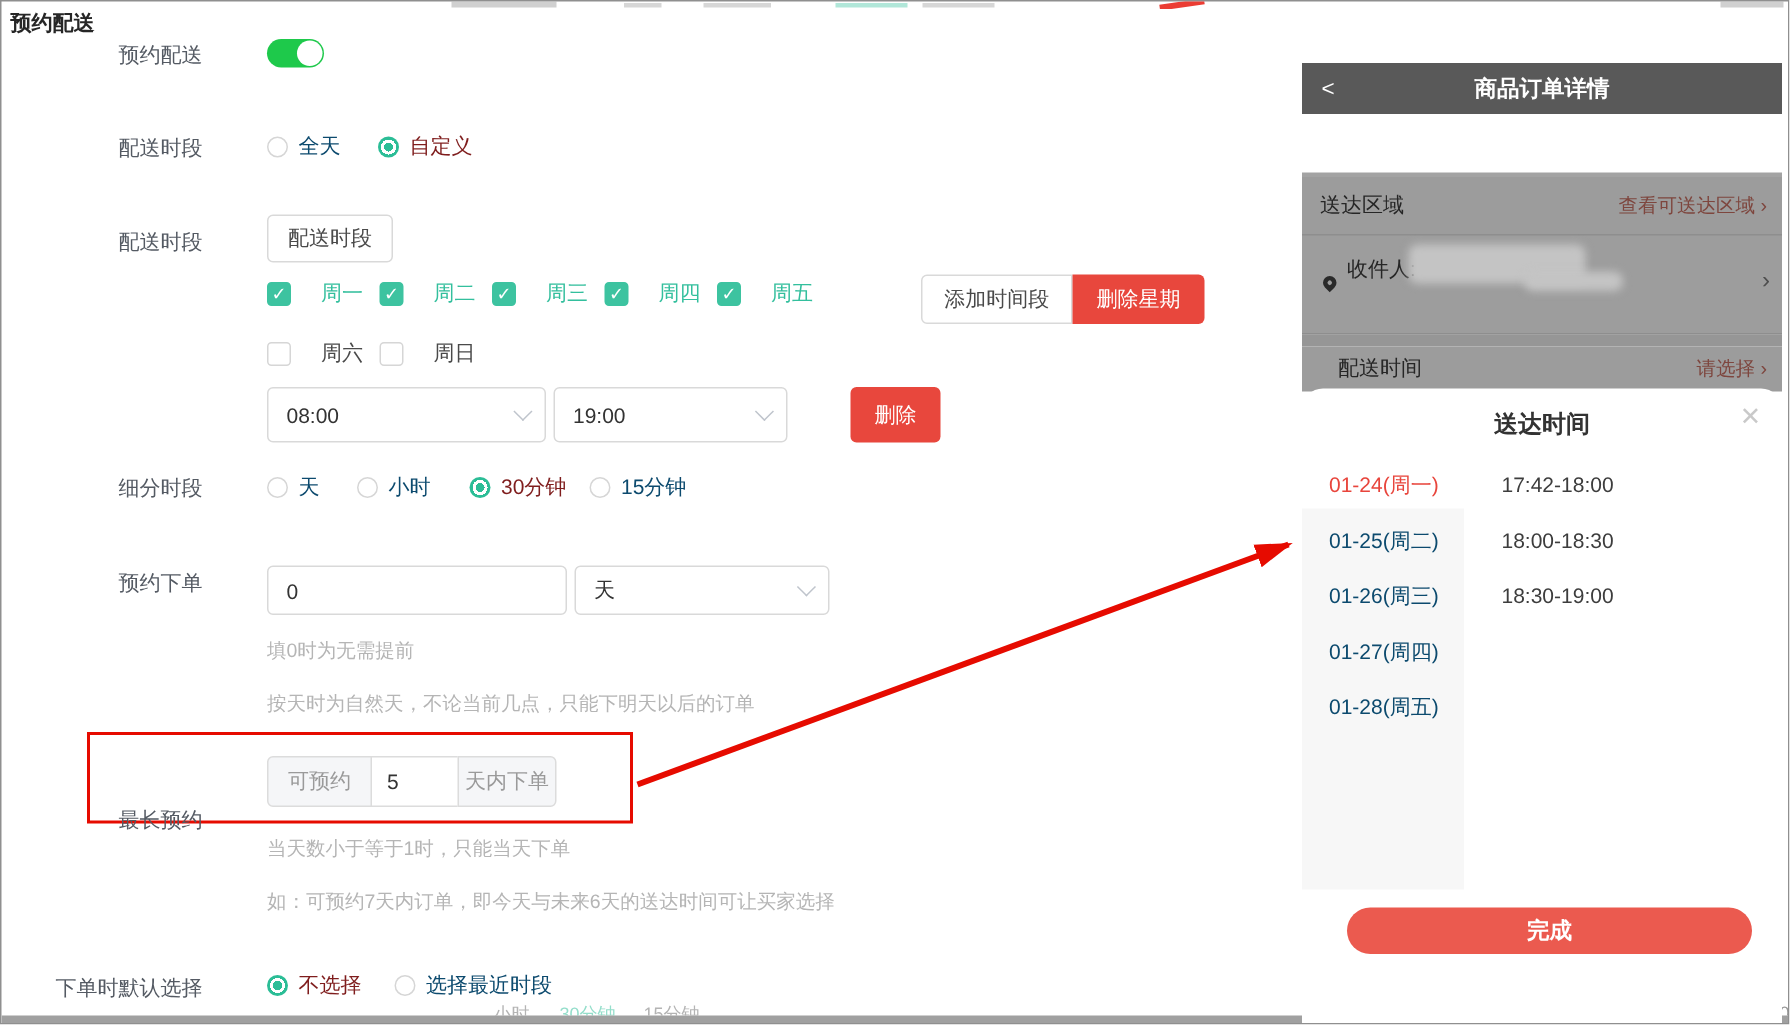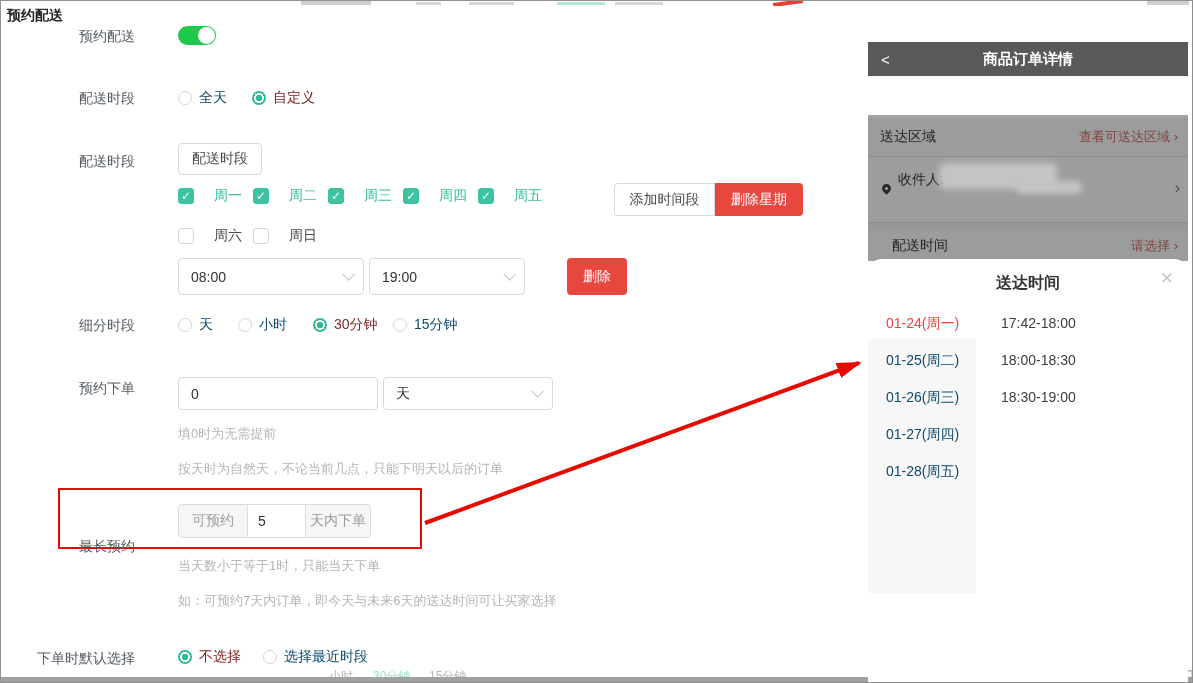--- a/index.html
+++ b/index.html
@@ -237,20 +237,21 @@
     <div class="abs date-item selected" style="left:18px;top:56px;">01-24(周一)</div>
     <div class="abs date-item" style="left:18px;top:93px;">01-25(周二)</div>
     <div class="abs date-item" style="left:18px;top:130px;">01-26(周三)</div>
     <div class="abs date-item" style="left:18px;top:167px;">01-27(周四)</div>
     <div class="abs date-item" style="left:18px;top:204px;">01-28(周五)</div>
 
     <div class="abs slot-item" style="left:133px;top:56px;">17:42-18:00</div>
     <div class="abs slot-item" style="left:133px;top:93px;">18:00-18:30</div>
     <div class="abs slot-item" style="left:133px;top:130px;">18:30-19:00</div>
 
+    <div class="abs done-btn" style="left:30px;top:346px;width:270px;height:31px;">完成</div>
   </div>
 
   <svg class="abs" style="left:0;top:0;pointer-events:none;" width="1193" height="683">
     <defs>
       <marker id="ah" markerUnits="userSpaceOnUse" markerWidth="26" markerHeight="20" refX="22" refY="9" orient="auto">
         <path d="M0,1 L25,9 L0,17 Z" fill="#e60b00"></path>
       </marker>
     </defs>
     <line x1="424" y1="522" x2="858" y2="362" stroke="#e60b00" stroke-width="4" marker-end="url(#ah)"></line>
   </svg>

